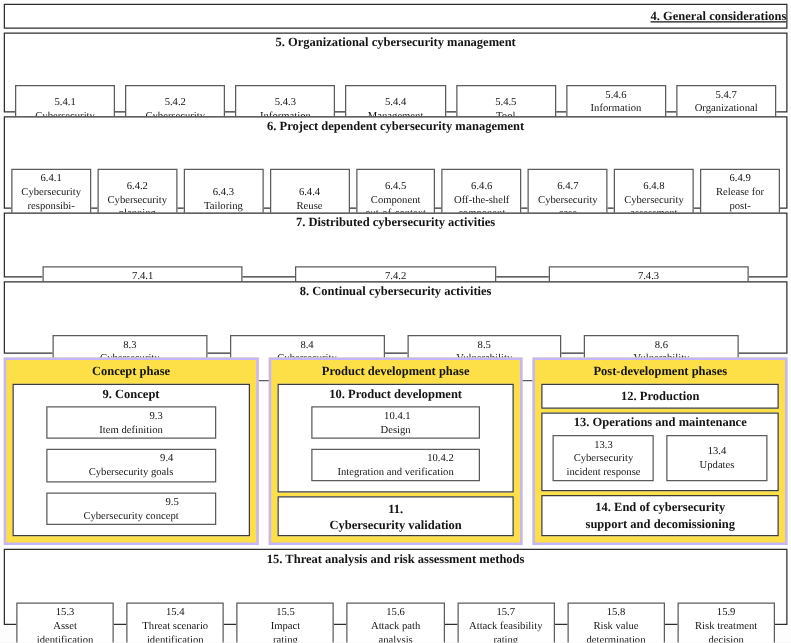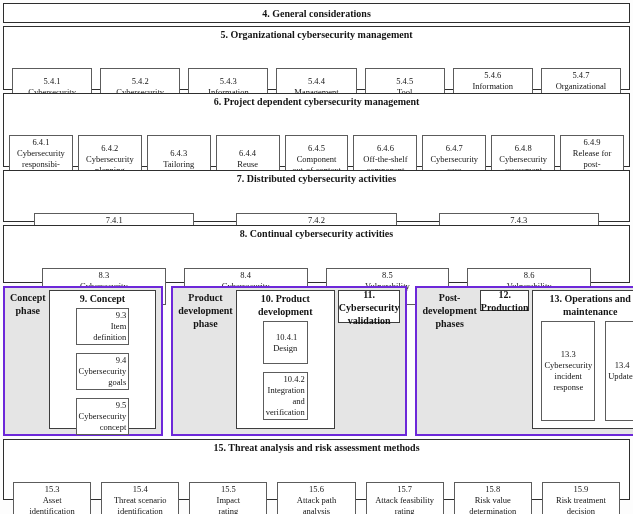--- a/index.html
+++ b/index.html
@@ -7,21 +7,21 @@
     width:633px;height:514px;box-sizing:border-box;
     background:#fdfdfd;padding:3px;
     display:flex;flex-direction:column;gap:3px;
     font-family:"Liberation Serif", serif;color:#141414;
   }
   .box{border:1.5px solid #2e2e2e;background:#fff;box-sizing:border-box;}
   .title{
     font-weight:bold;font-size:10px;line-height:13px;text-align:center;
     white-space:pre-line;padding-top:1px;
   }
-  .single{display:flex;align-items:center;justify-content:center;}
+  .single{display:flex;align-items:center;justify-content:flex-end;text-decoration:underline;}
   .section{display:flex;flex-direction:column;}
   .items{flex:1;display:flex;align-items:stretch;margin-top:26px;}
   .leaf{
     border:1px solid #5c5c5c;background:#fff;box-sizing:border-box;
     display:flex;align-items:center;justify-content:center;
     text-align:center;font-size:8.5px;line-height:11px;
     white-space:pre-line;padding:1px 2px;flex:1;
   }
   
   .row4{height:20px;}
@@ -31,22 +31,22 @@
   .row6 .items{padding:1px 5px 5px;gap:5px;}
   .row7{height:52px;}
   .row7 .items{padding:2px 30px 6px;gap:42px;}
   .row8{height:58px;}
   .row8 .items{padding:2px 38px 6px;gap:18px;}
   .row15{height:61px;}
   .row15 .items{padding:2px 9px 6px;gap:10px;}
   
   .phases{height:150px;display:flex;gap:8px;}
   .phase{
-    flex:1;border:2px solid #6d28d9;background:#e5e5e5;box-sizing:border-box;
-    display:flex;flex-direction:row;padding:2px 5px 5px;gap:3px;
+    flex:1;border:2px solid #c4b5fd;background:#fde047;box-sizing:border-box;
+    display:flex;flex-direction:column;padding:2px 5px 5px;gap:3px;
   }
   .subbox{
     border:1.5px solid #3d3d3d;background:#fff;box-sizing:border-box;
     display:flex;flex-direction:column;
   }
   .grow{flex:1;}
   .stack{flex:1;display:flex;flex-direction:column;gap:8px;padding:3px 26px 8px;}
   .stack .leaf{flex:1;text-align:right;}
   .pair{flex:1;display:flex;gap:10px;padding:3px 8px 7px;}
   .mini{justify-content:center;display:flex;align-items:center;}

